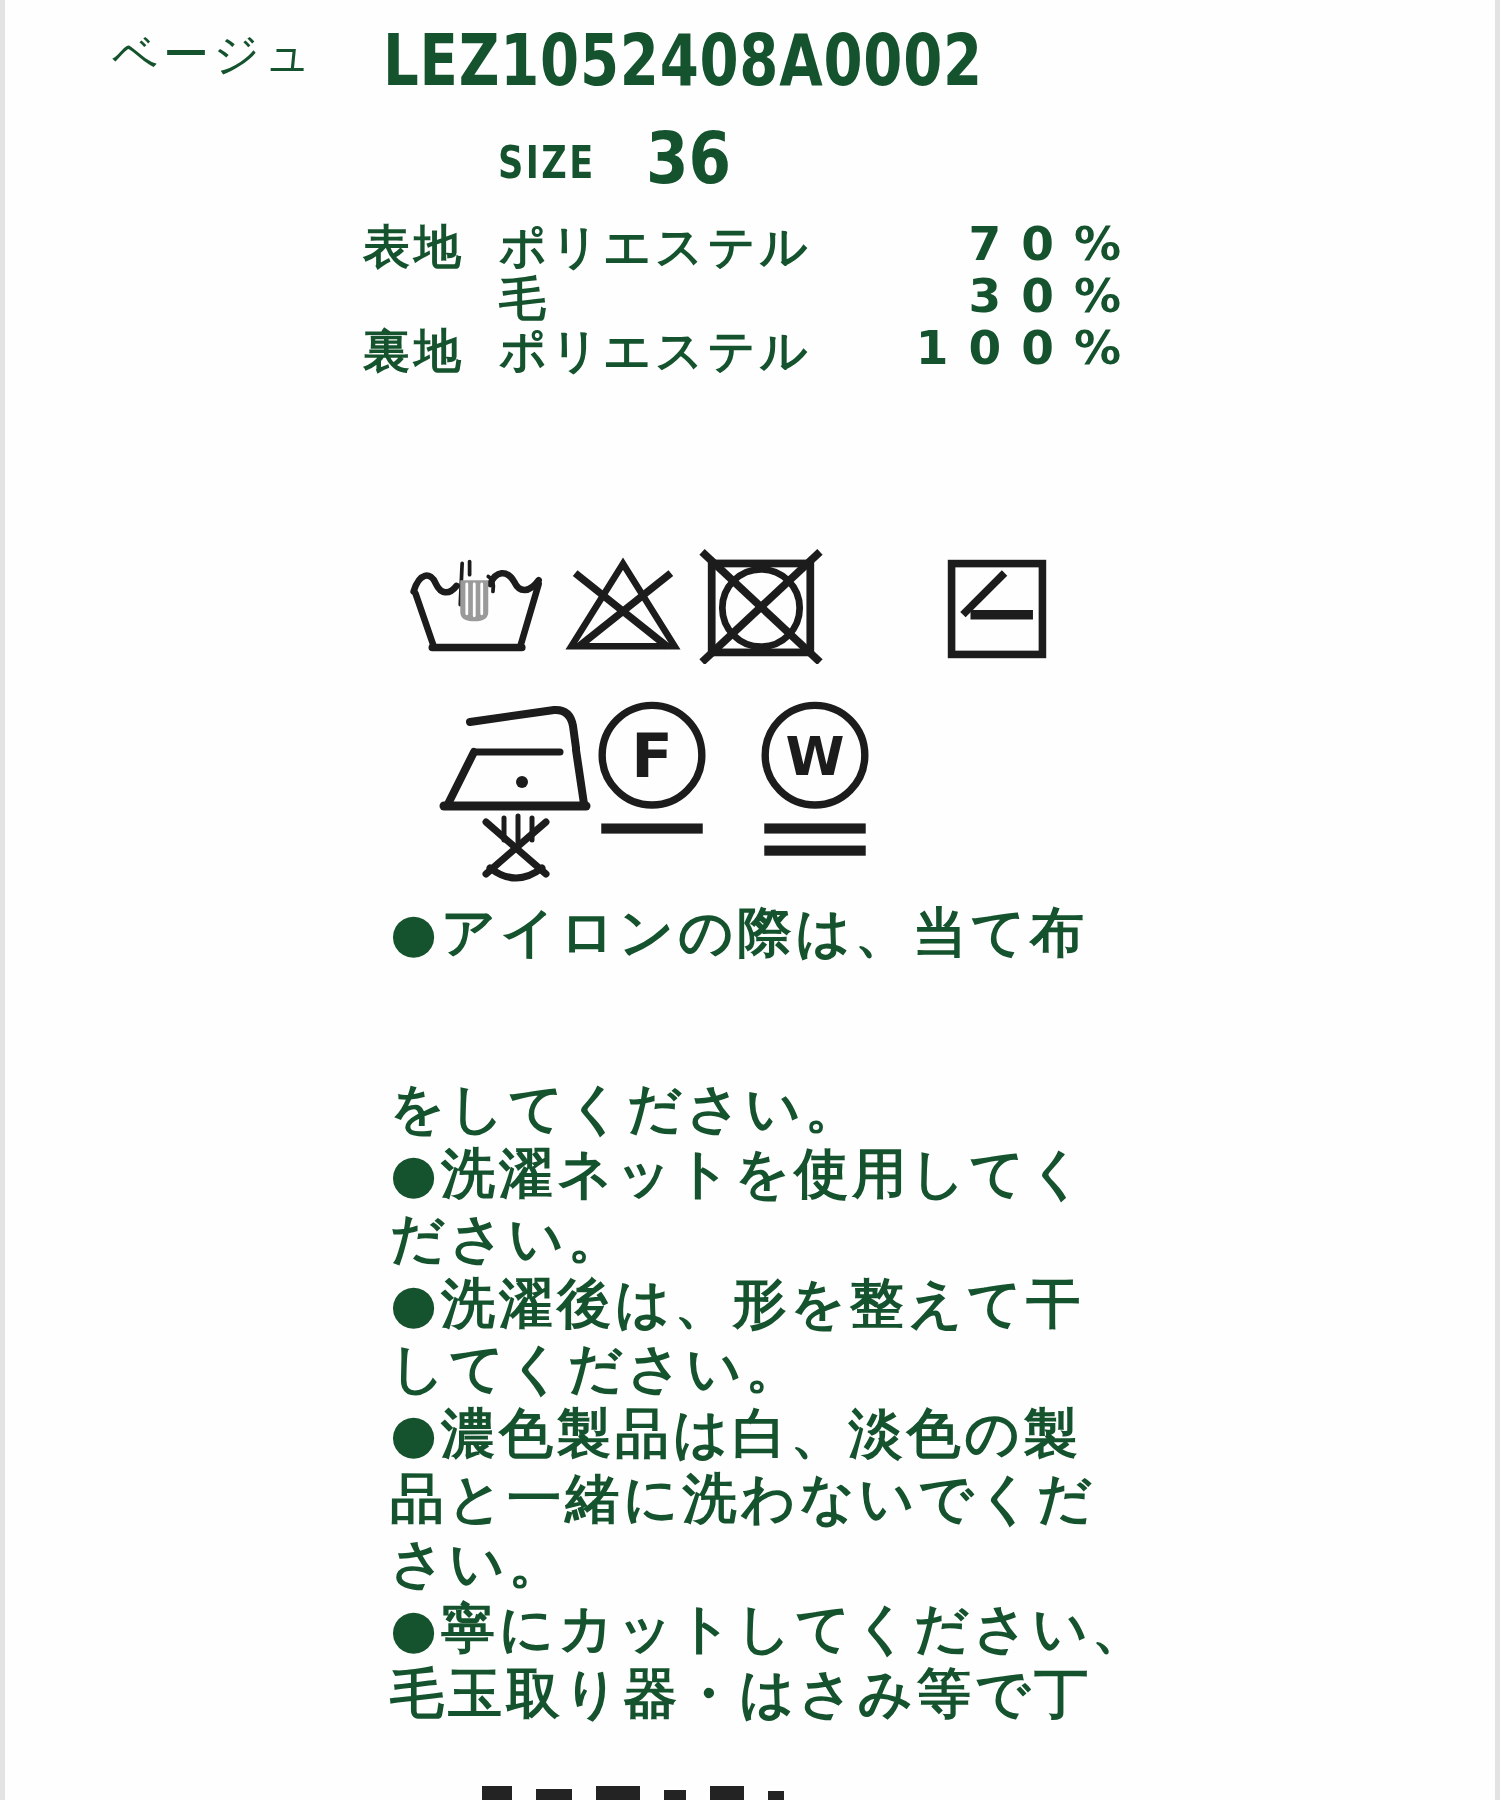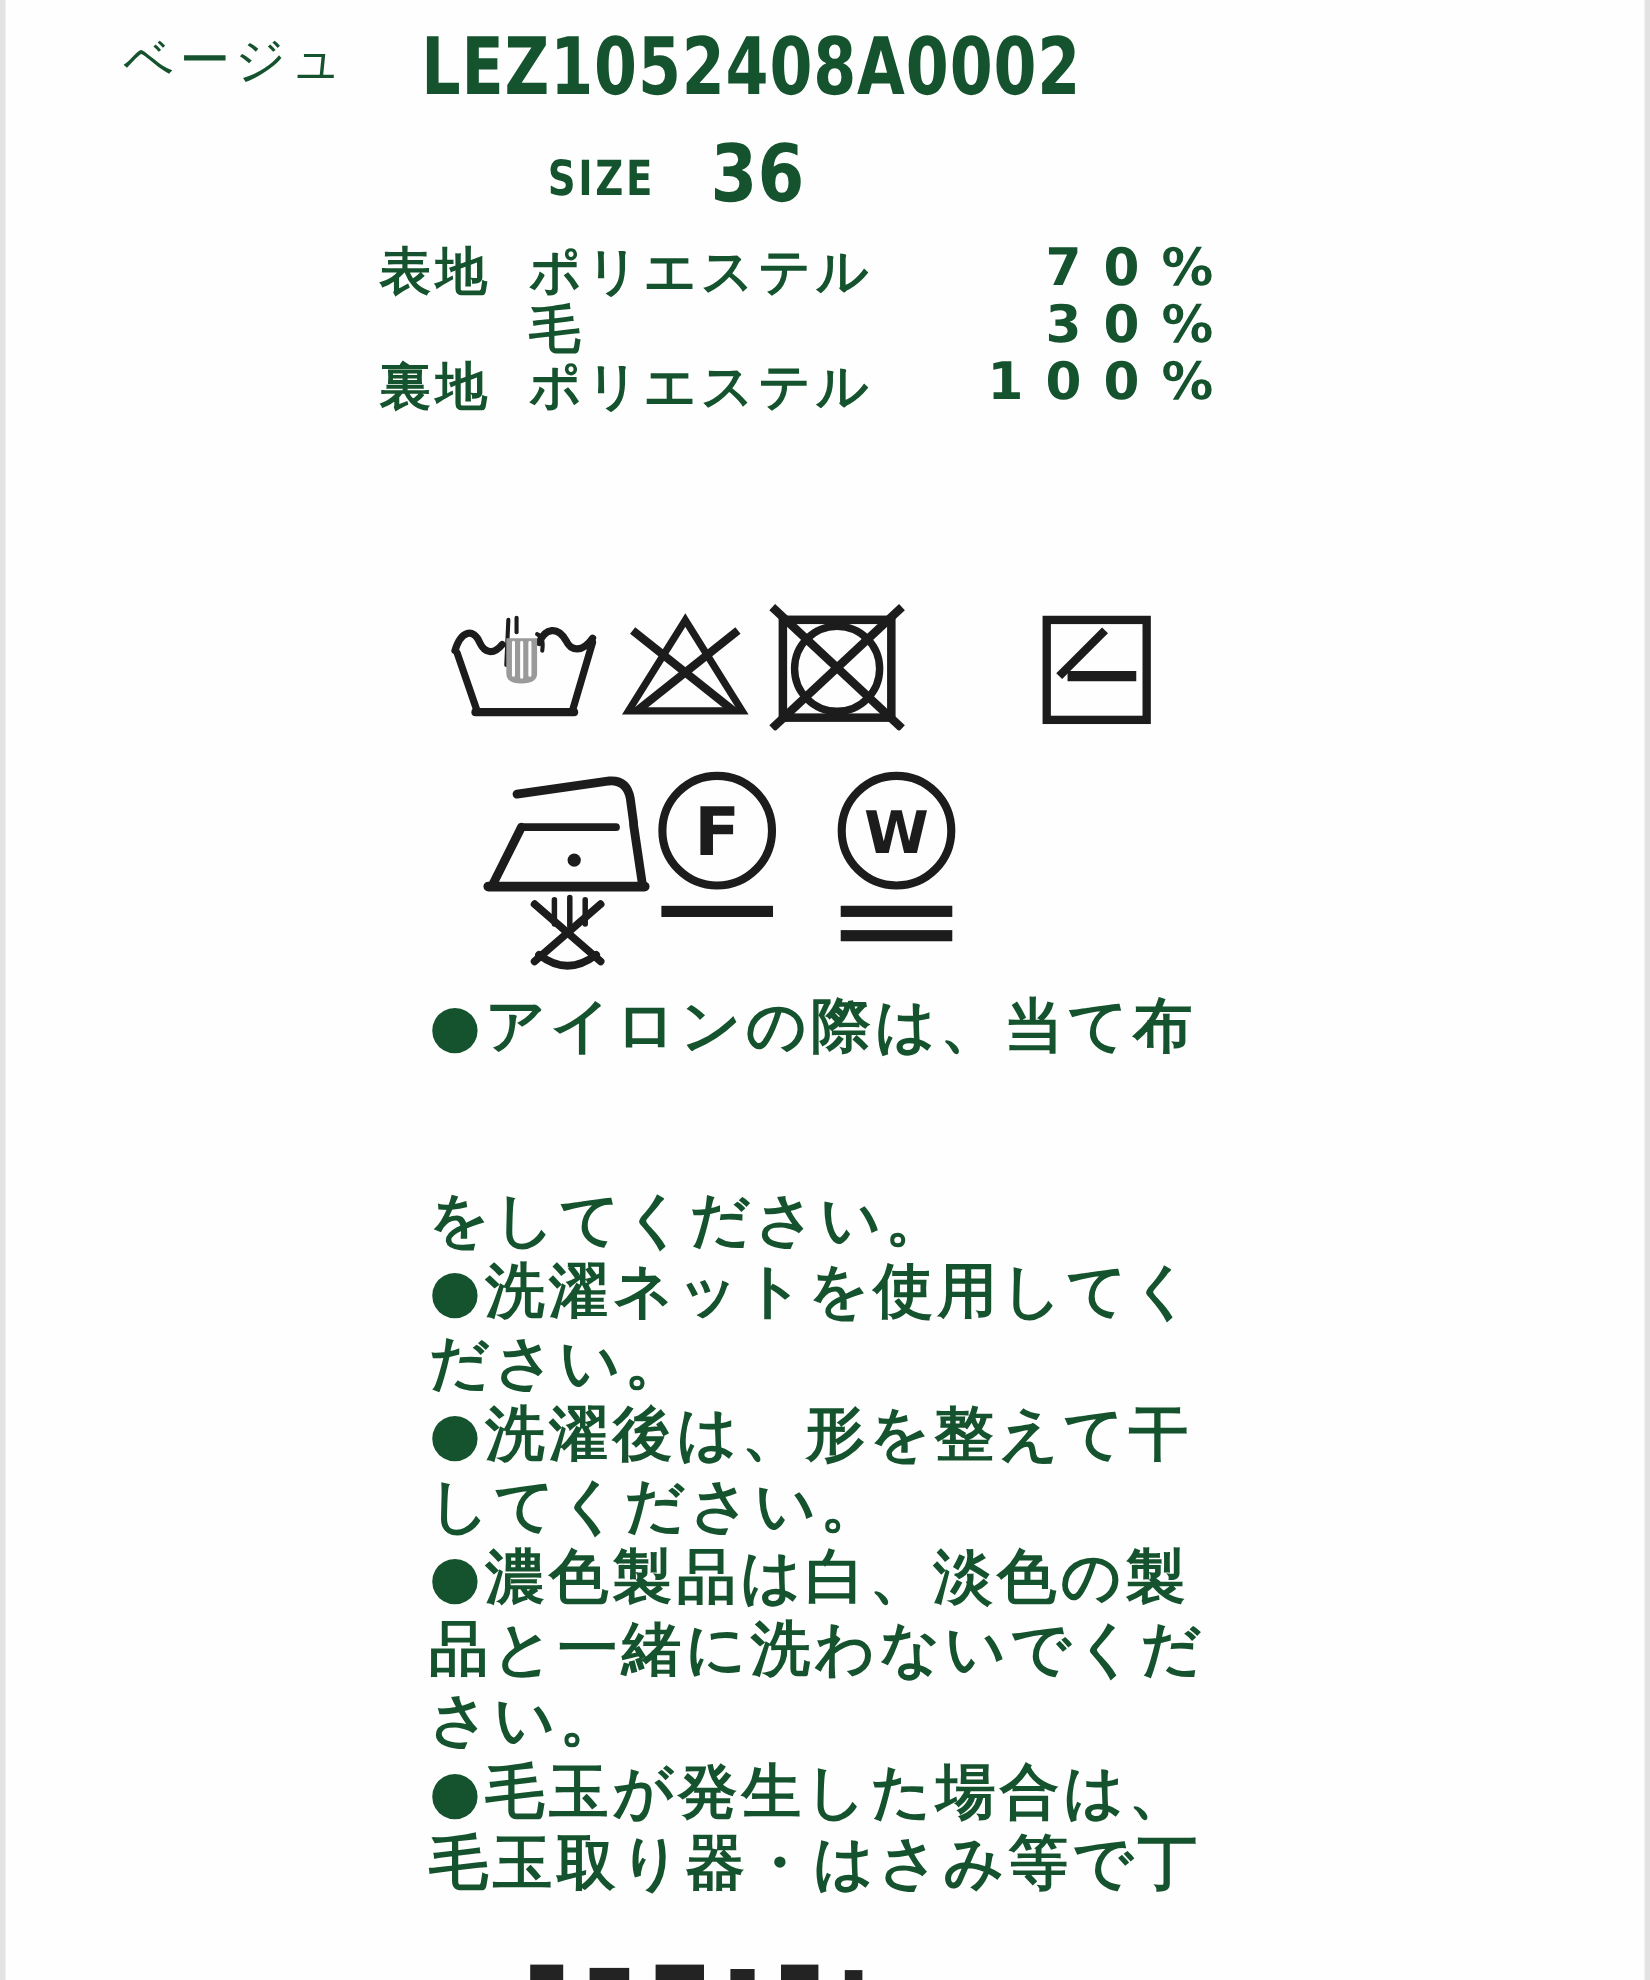--- a/index.html
+++ b/index.html
@@ -13,21 +13,21 @@
 
   .color-label{position:absolute;left:112px;top:24px;font-size:46px;font-weight:400;letter-spacing:4px;}
   .product-code{
     position:absolute;left:383px;top:18px;font-size:72px;font-weight:700;
     transform:scaleX(0.78);transform-origin:0 0;white-space:nowrap;letter-spacing:1px;
   }
   .size-row{position:absolute;left:498px;top:122px;display:flex;align-items:flex-end;gap:26px;}
   .size-word{font-size:44px;font-weight:700;letter-spacing:3px;transform:scaleX(0.8);transform-origin:left bottom;display:inline-block;padding-bottom:6px;}
   .size-value{font-size:72px;font-weight:700;transform:scaleX(0.85);transform-origin:left bottom;display:inline-block;line-height:1;}
 
-  .comp{position:absolute;left:345px;top:216px;width:758px;}
+  .comp{position:absolute;left:363px;top:216px;width:758px;}
   .comp-row{display:flex;height:52px;font-size:47px;font-weight:700;letter-spacing:4px;white-space:nowrap;}
   .comp-part{width:136px;flex:none;}
   .comp-material{flex:1;}
   .comp-pct{flex:none;min-width:215px;text-align:right;letter-spacing:20px;margin-right:-20px;}
 
   .icon{position:absolute;}
   .icon svg{display:block;}
 
   .note{position:absolute;left:390px;font-size:54px;font-weight:700;letter-spacing:4px;line-height:65px;white-space:nowrap;}
   .note-block{position:absolute;left:390px;top:1076px;font-size:54px;font-weight:700;letter-spacing:4px;line-height:65px;white-space:nowrap;}
@@ -139,21 +139,21 @@
 
   <div class="note-block">
     <div>をしてください。</div>
     <div>●洗濯ネットを使用してく</div>
     <div>ださい。</div>
     <div>●洗濯後は、形を整えて干</div>
     <div>してください。</div>
     <div>●濃色製品は白、淡色の製</div>
     <div>品と一緒に洗わないでくだ</div>
     <div>さい。</div>
-    <div>●毛玉が発生した場合は、</div>
+    <div>●寧にカットしてください、</div>
     <div>毛玉取り器・はさみ等で丁</div>
   </div>
 
   <div class="clip-frag">
     <span style="width:30px;"></span>
     <span style="width:36px;height:12px;margin-top:3px;"></span>
     <span style="width:44px;"></span>
     <span style="width:22px;height:12px;margin-top:4px;"></span>
     <span style="width:34px;"></span>
     <span style="width:16px;height:10px;margin-top:5px;"></span>

